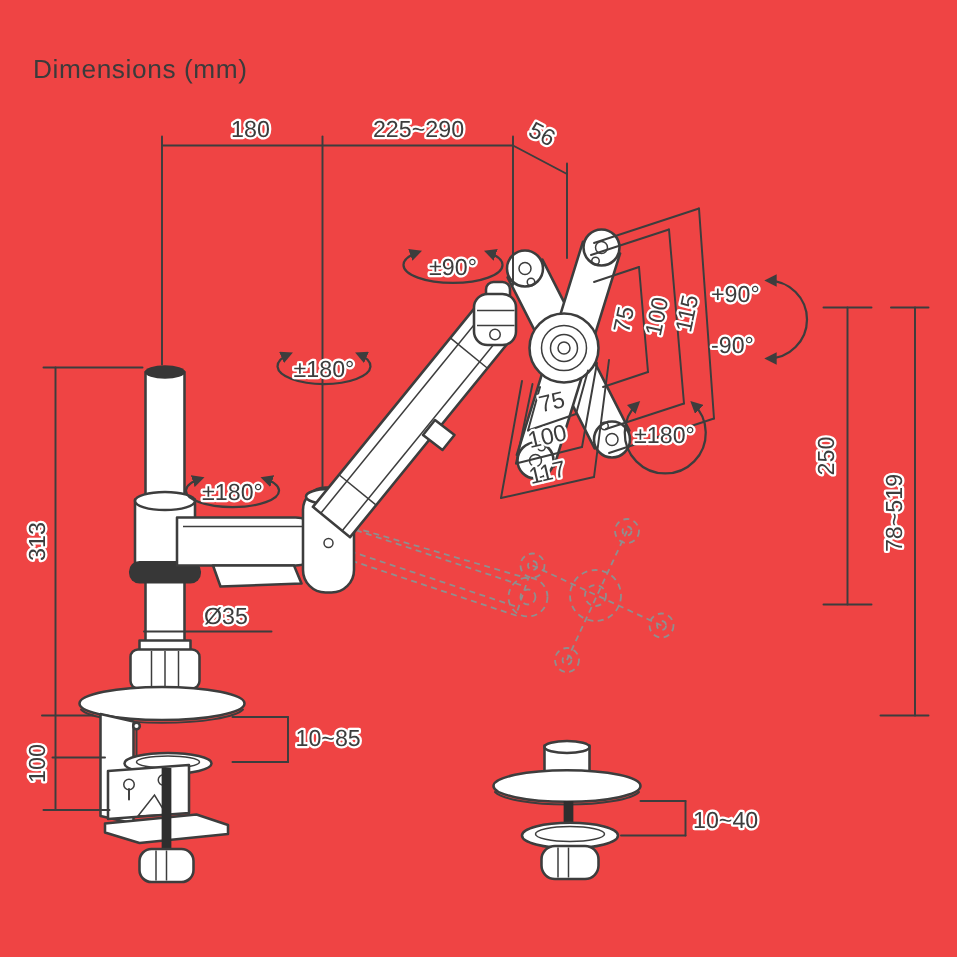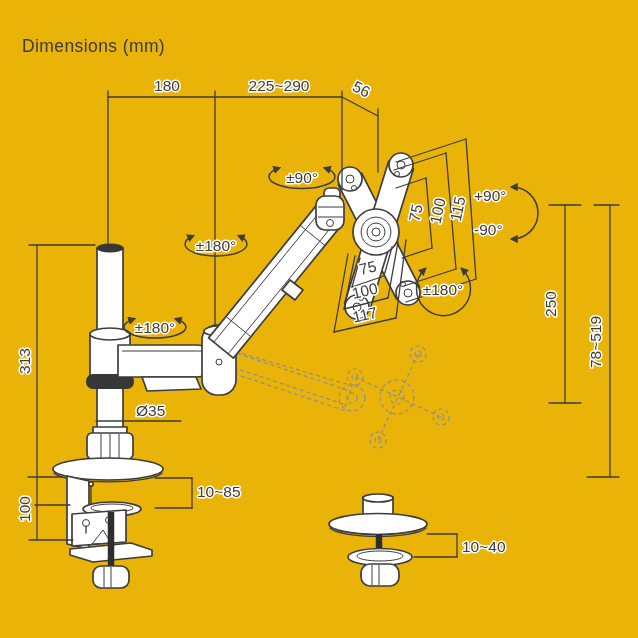--- a/index.html
+++ b/index.html
@@ -1,16 +1,16 @@
 <!DOCTYPE html>
 <html><head>
 <meta charset="utf-8">
 <style>
   html,body{margin:0;padding:0;background:#ffffff;}
-  .stage{position:relative;width:638px;height:638px;background:#eab308;overflow:hidden;
+  .stage{position:relative;width:638px;height:638px;background:#ef4444;overflow:hidden;
          font-family:"Liberation Sans",sans-serif;}
   svg{position:absolute;left:0;top:0;}
   .ln{stroke:#3d3d3d;stroke-width:1.3;fill:none;stroke-linecap:round;}
   .shape{stroke:#3d3d3d;stroke-width:1.7;fill:#ffffff;stroke-linejoin:round;}
   .thin{stroke:#3d3d3d;stroke-width:1;fill:none;}
   .dark{fill:#373737;stroke:none;}
   .rod{stroke:#2e2e2e;stroke-width:6.5;fill:none;stroke-linecap:butt;}
   .ghost{stroke:#8f8f8f;stroke-width:1.2;fill:none;stroke-dasharray:4 3;}
   .rot{stroke:#3d3d3d;stroke-width:1.5;fill:none;}
   text{fill:#3d3d3d;}

